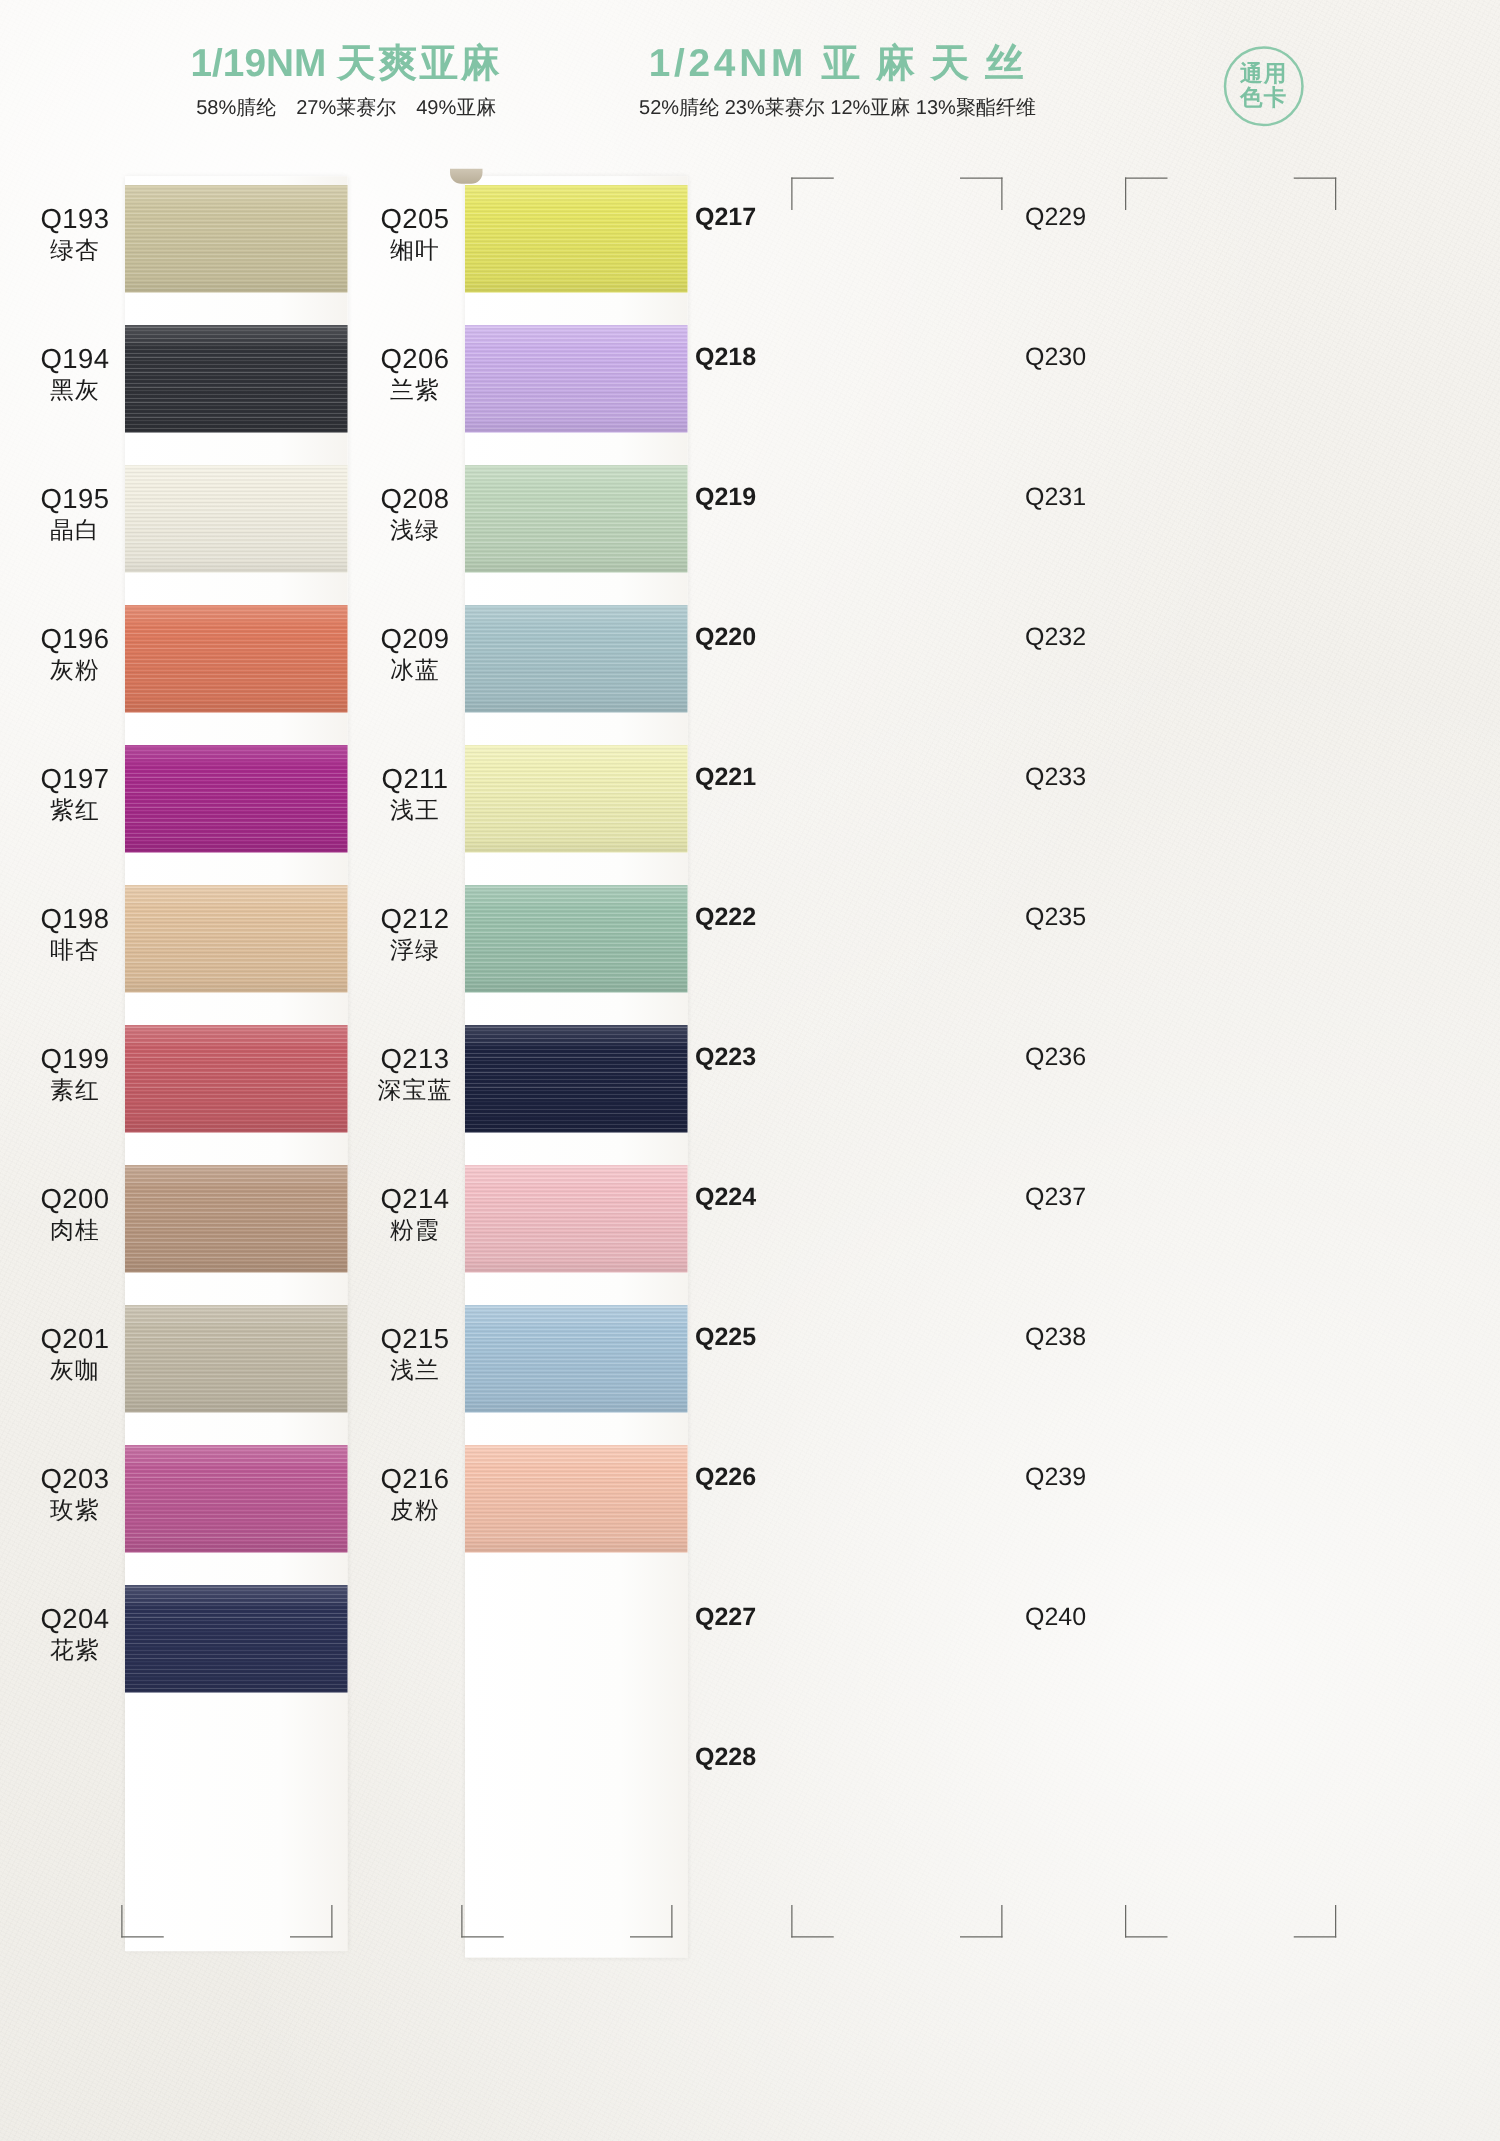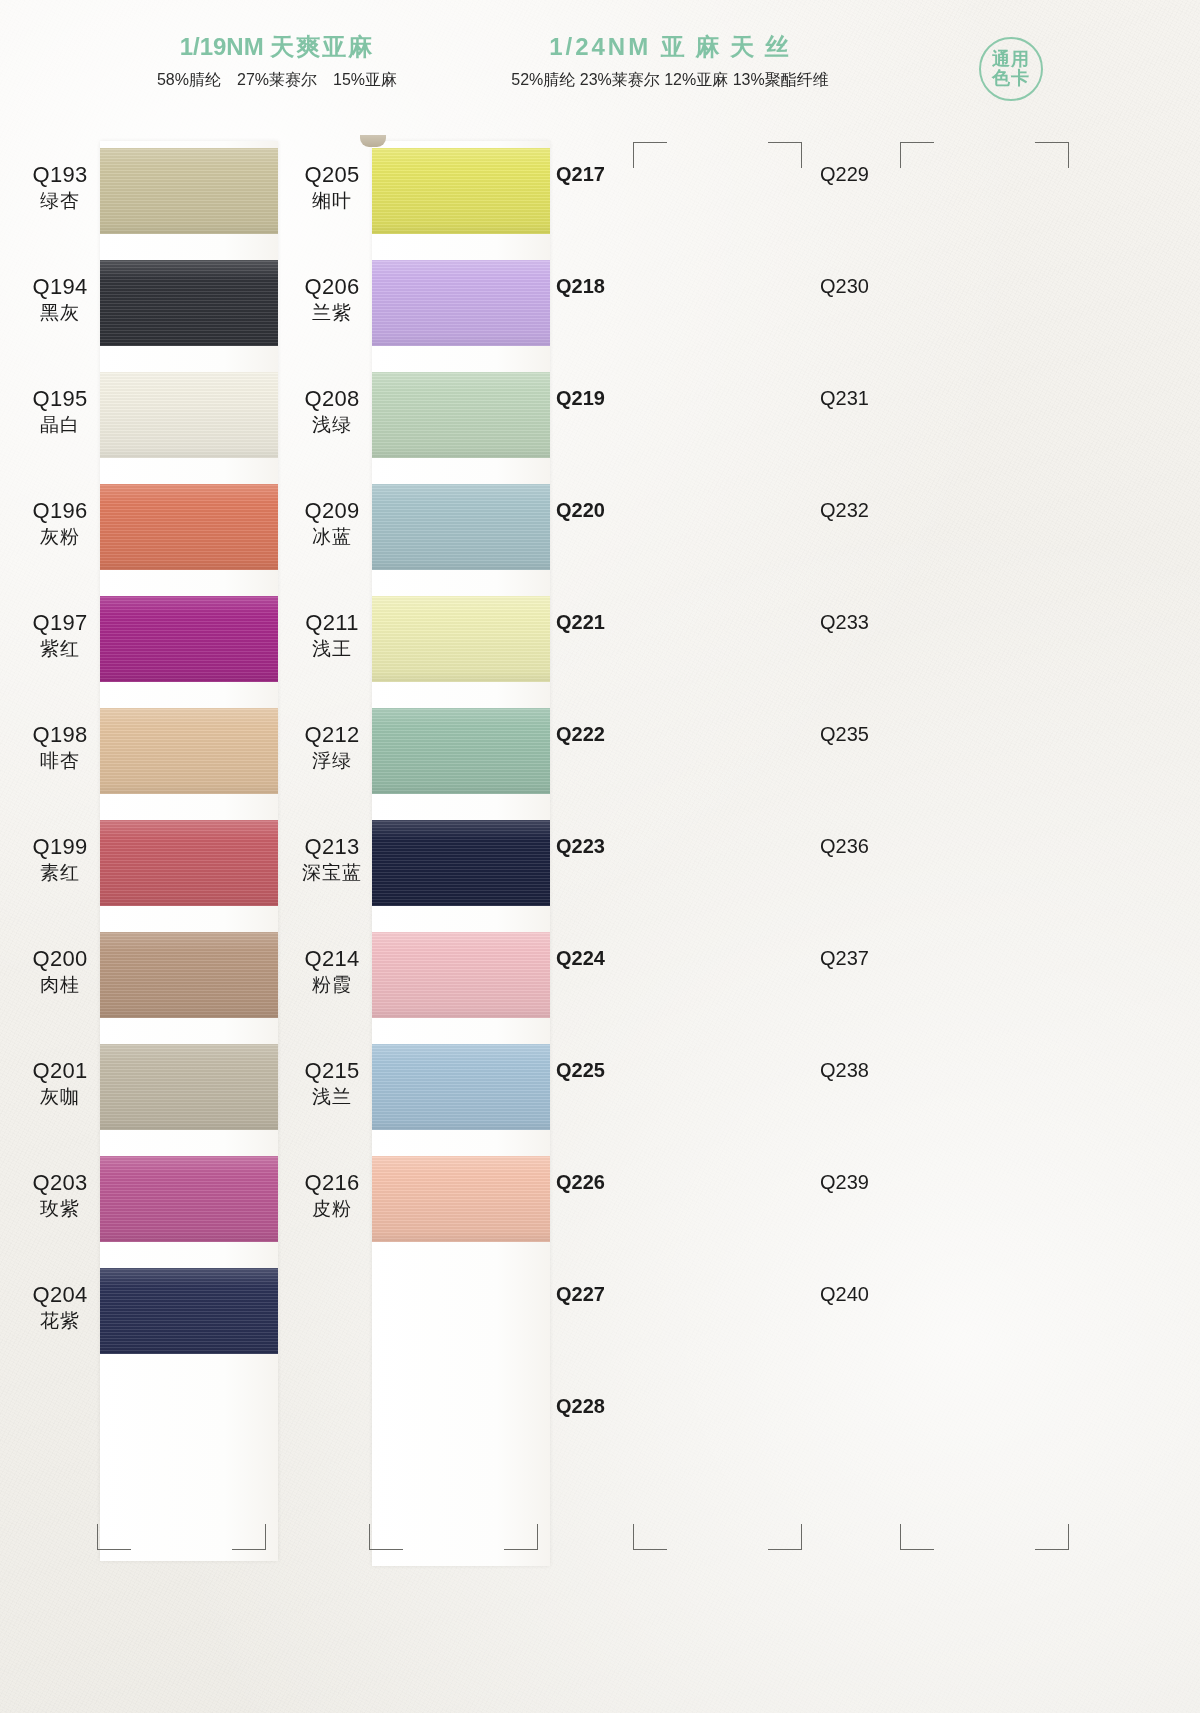--- a/index.html
+++ b/index.html
@@ -29,21 +29,21 @@
   #header {
     position: absolute;
     top: 0; left: 0;
     width: 1200px;
     height: 130px;
   }
 
   .hdr-group { position: absolute; text-align: center; }
 
   .hdr-title {
-    font-size: 24px;
+    font-size: 31px;
     font-weight: bold;
     color: #82c3a5;
     letter-spacing: 0px;
     white-space: nowrap;
     line-height: 1;
   }
   .hdr-title .cjk { letter-spacing: 2px; }
 
   .hdr-sub {
     margin-top: 13px;
@@ -189,21 +189,21 @@
 
 <div id="page">
 
   <div id="header">
 
     <div class="hdr-group" id="hdr-group-1">
       <div class="hdr-title">
         <span>1/19NM</span>
         <span class="cjk">天爽亚麻</span>
       </div>
-      <div class="hdr-sub">58%腈纶　27%莱赛尔　15%亚麻</div>
+      <div class="hdr-sub">58%腈纶　27%莱赛尔　49%亚麻</div>
     </div>
 
     <div class="hdr-group" id="hdr-group-2">
       <div class="hdr-title">
         <span>1/24NM</span>
         <span class="cjk">亚 麻 天 丝</span>
       </div>
       <div class="hdr-sub">52%腈纶 23%莱赛尔 12%亚麻 13%聚酯纤维</div>
     </div>
 

